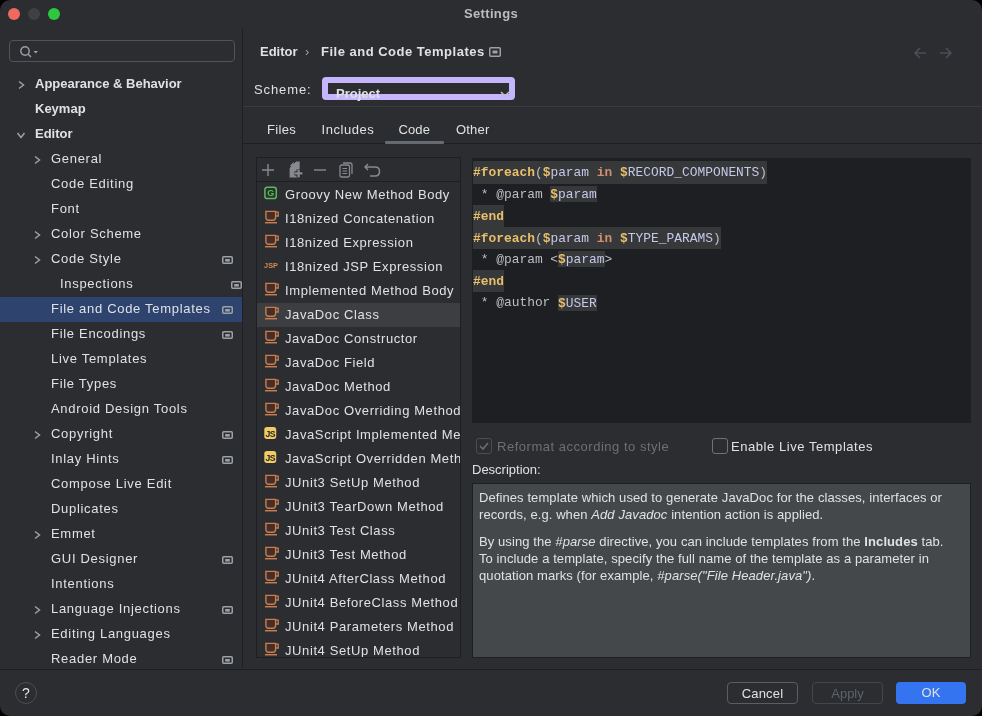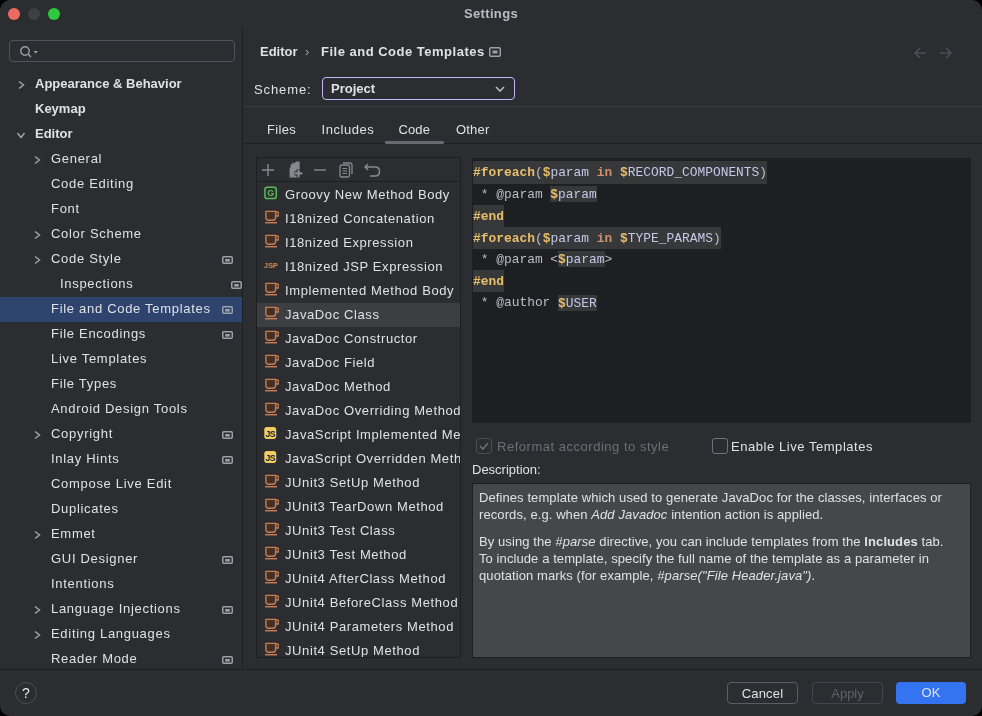--- a/index.html
+++ b/index.html
@@ -179,21 +179,21 @@
     <rect x="3.5" y="3.5" width="5" height="3" fill="#9da0a6"></rect>
   </svg>
   <svg class="abs" style="left:913px;top:47px;" width="14" height="12" viewBox="0 0 14 12">
     <path d="M7 1 L2 6 L7 11 M2 6 L13 6" fill="none" stroke="#4b4e54" stroke-width="1.6"></path>
   </svg>
   <svg class="abs" style="left:939px;top:47px;" width="14" height="12" viewBox="0 0 14 12">
     <path d="M7 1 L12 6 L7 11 M1 6 L12 6" fill="none" stroke="#4b4e54" stroke-width="1.6"></path>
   </svg>
 
   <div class="t abs" style="left:254px;top:82px;letter-spacing:0.9px;">Scheme:</div>
-  <div class="abs" style="left:322px;top:77px;width:193px;height:23px;border:1px solid #c4b5fd;border-radius:4px;background:#2b2d30;">
+  <div class="abs" style="left:322px;top:77px;width:193px;height:23px;border:6px solid #c4b5fd;border-radius:4px;background:#2b2d30;">
     <div class="t b abs" style="left:8px;top:3px;">Project</div>
     <svg class="abs" style="left:172px;top:8px;" width="10" height="6" viewBox="0 0 10 6">
       <path d="M1 1 L5 5 L9 1" fill="none" stroke="#bcbec4" stroke-width="1.5"></path>
     </svg>
   </div>
   <div class="abs" style="left:243px;top:106px;width:739px;height:1px;background:#393b40;"></div>
 
   <div class="t abs" style="left:267px;top:122px;letter-spacing:0.35px;">Files</div>
   <div class="t abs" style="left:321.5px;top:122px;letter-spacing:0.54px;">Includes</div>
   <div class="t abs" style="left:398.5px;top:122px;letter-spacing:0.1px;">Code</div>

